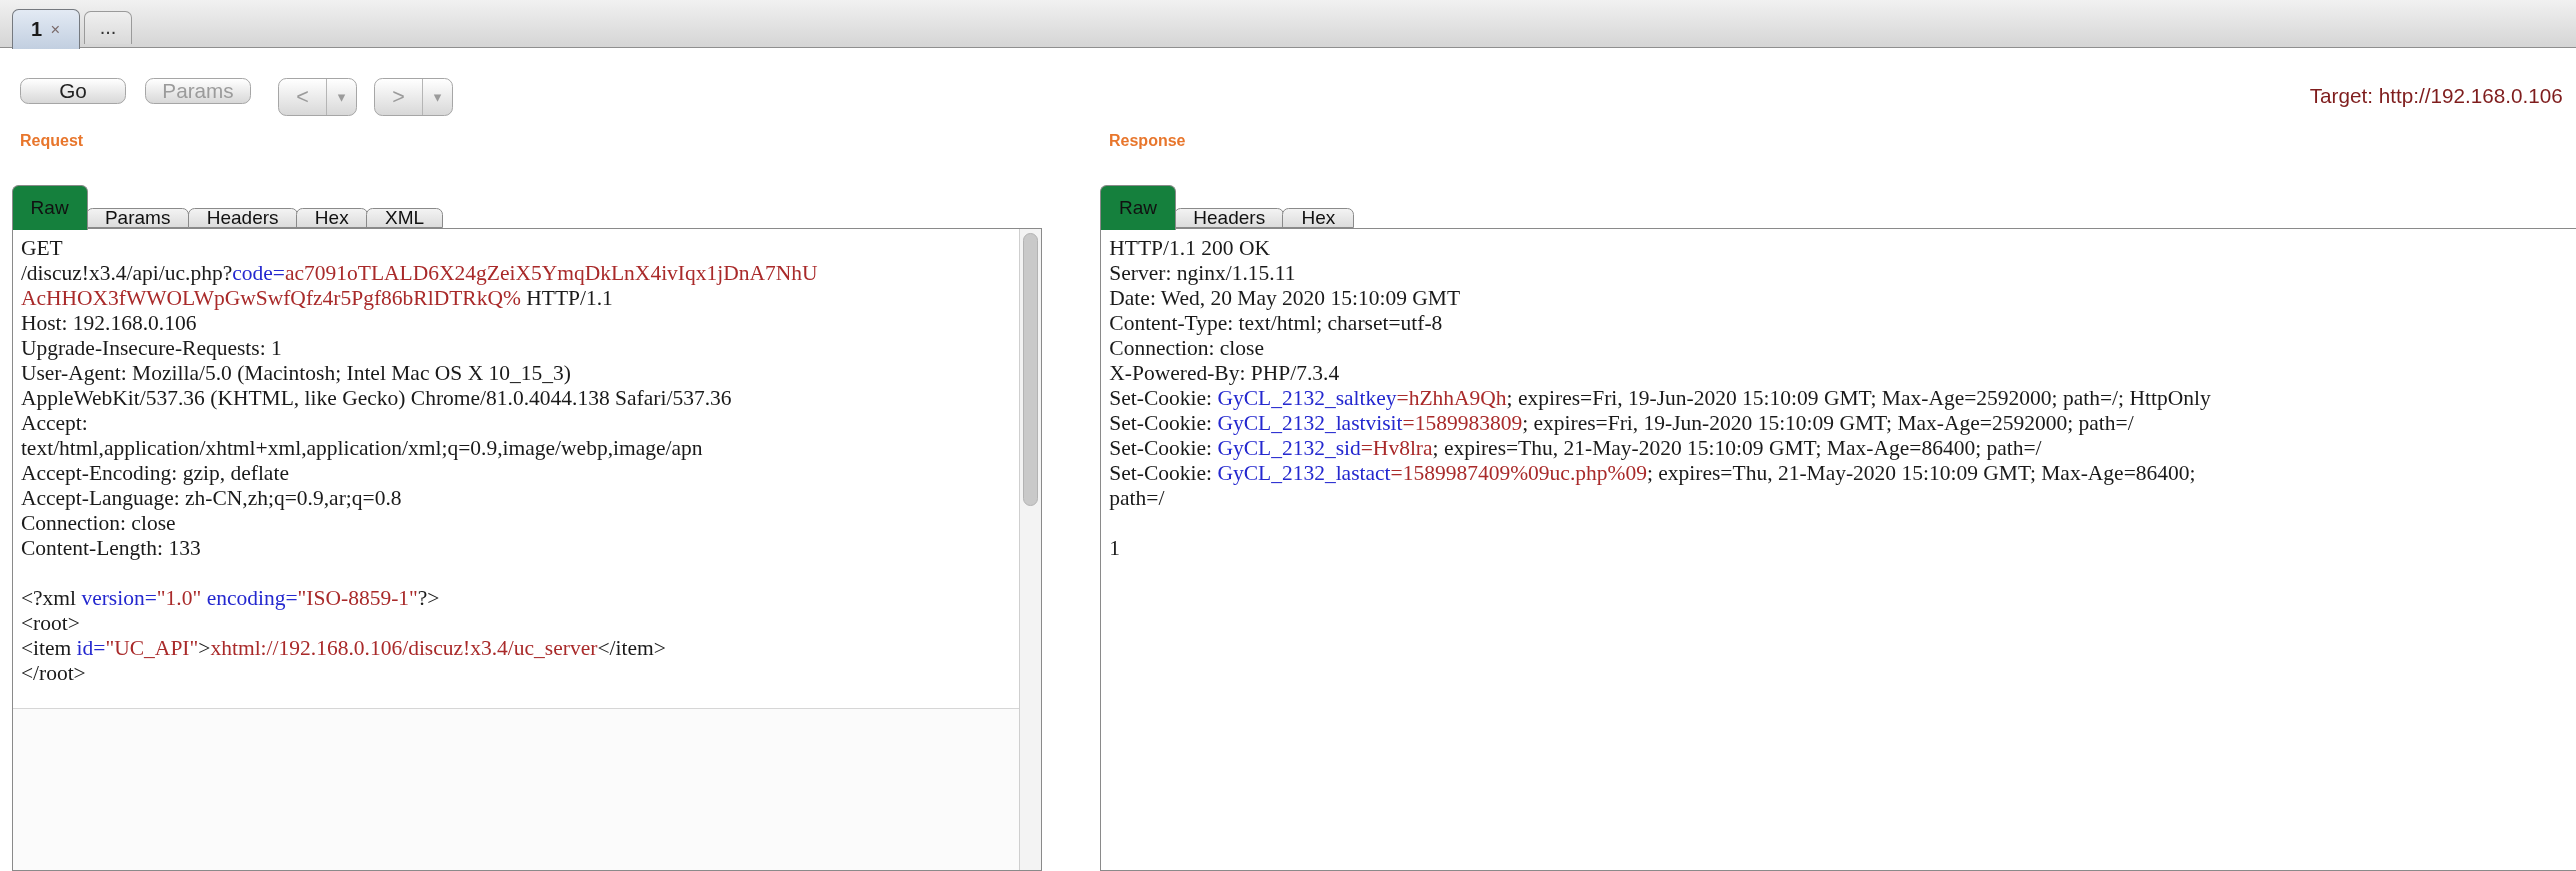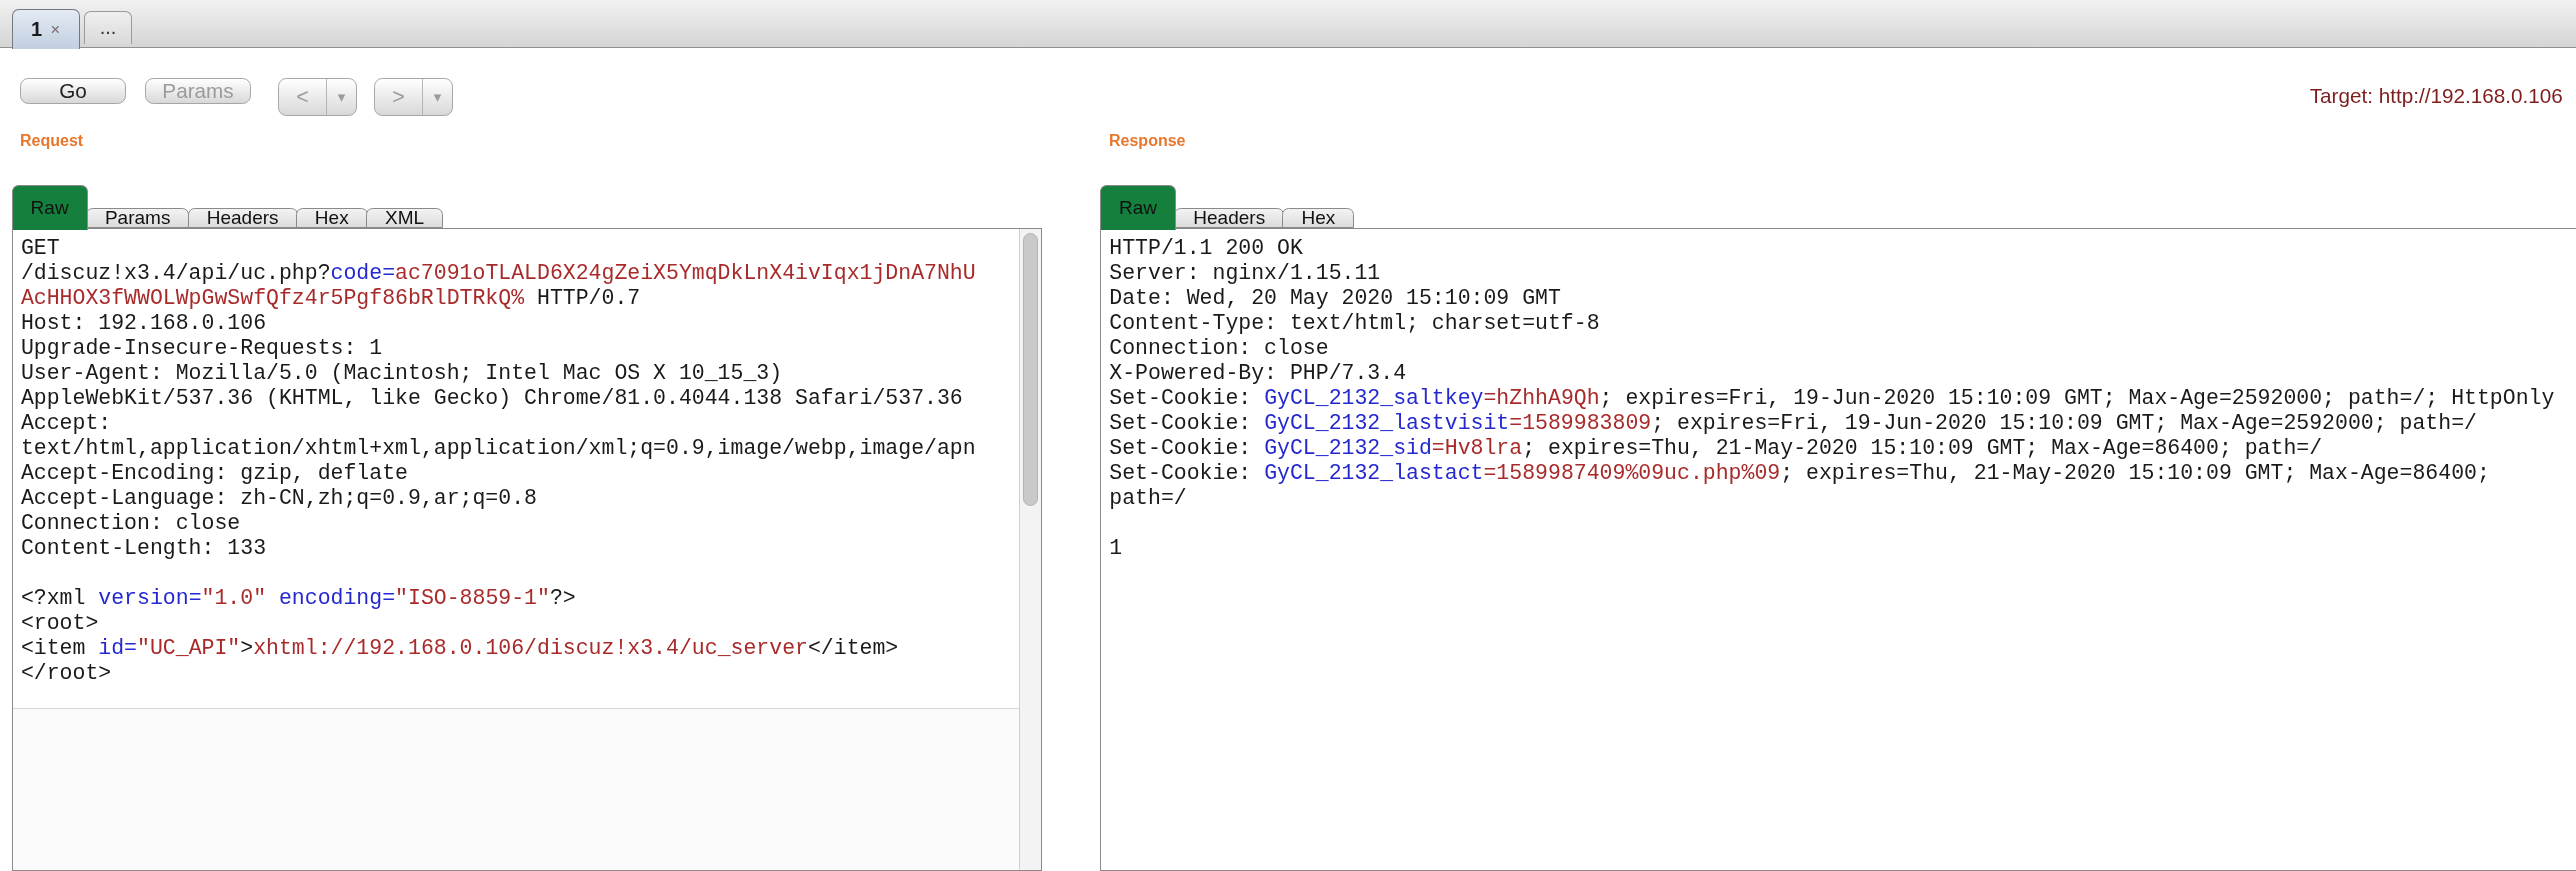--- a/index.html
+++ b/index.html
@@ -79,21 +79,21 @@
     height:45px;margin-bottom:0;background:#15803d;border-bottom:none;z-index:4;
   }
   .editor{
     position:absolute;top:228px;bottom:0;background:#ffffff;
     border:1.7px solid #8a8a8a;z-index:1;overflow:hidden;
   }
   #req-editor{left:11.6px;width:1030px;}
   #res-editor{left:1100px;width:1476px;border-right:none;}
   .code{
     position:absolute;left:8.3px;top:6.6px;right:6.6px;z-index:2;
-    font-family:Liberation Mono, monospace;font-size:21.5px;line-height:25px;color:#1a1a1a;
+    font-family:Liberation Serif, serif;font-size:21.5px;line-height:25px;color:#1a1a1a;
   }
   #req-editor .code{right:30px;}
   .ln{white-space:pre;height:25px;}
   .b{color:var(--blue);}
   .r{color:var(--red);}
   .edit-end{
     position:absolute;left:0;right:21.5px;top:479px;bottom:0;
     background:#fbfbfb;border-top:0.8px solid #d6d6d6;z-index:1;
   }
   .vscroll{
@@ -136,21 +136,21 @@
       <div class="etab">Params</div>
       <div class="etab">Headers</div>
       <div class="etab">Hex</div>
       <div class="etab">XML</div>
     </div>
   <div class="editor" id="req-editor">
     <div class="edit-end"></div>
     <div class="code" id="req-code">
         <div class="ln"><span>GET</span></div>
         <div class="ln"><span>/discuz!x3.4/api/uc.php?</span><span class="b">code=</span><span class="r">ac7091oTLALD6X24gZeiX5YmqDkLnX4ivIqx1jDnA7NhU</span></div>
-        <div class="ln"><span class="r">AcHHOX3fWWOLWpGwSwfQfz4r5Pgf86bRlDTRkQ%</span><span> HTTP/0.7</span></div>
+        <div class="ln"><span class="r">AcHHOX3fWWOLWpGwSwfQfz4r5Pgf86bRlDTRkQ%</span><span> HTTP/1.1</span></div>
         <div class="ln"><span>Host: 192.168.0.106</span></div>
         <div class="ln"><span>Upgrade-Insecure-Requests: 1</span></div>
         <div class="ln"><span>User-Agent: Mozilla/5.0 (Macintosh; Intel Mac OS X 10_15_3)</span></div>
         <div class="ln"><span>AppleWebKit/537.36 (KHTML, like Gecko) Chrome/81.0.4044.138 Safari/537.36</span></div>
         <div class="ln"><span>Accept:</span></div>
         <div class="ln"><span>text/html,application/xhtml+xml,application/xml;q=0.9,image/webp,image/apn</span></div>
         <div class="ln"><span>Accept-Encoding: gzip, deflate</span></div>
         <div class="ln"><span>Accept-Language: zh-CN,zh;q=0.9,ar;q=0.8</span></div>
         <div class="ln"><span>Connection: close</span></div>
         <div class="ln"><span>Content-Length: 133</span></div>

